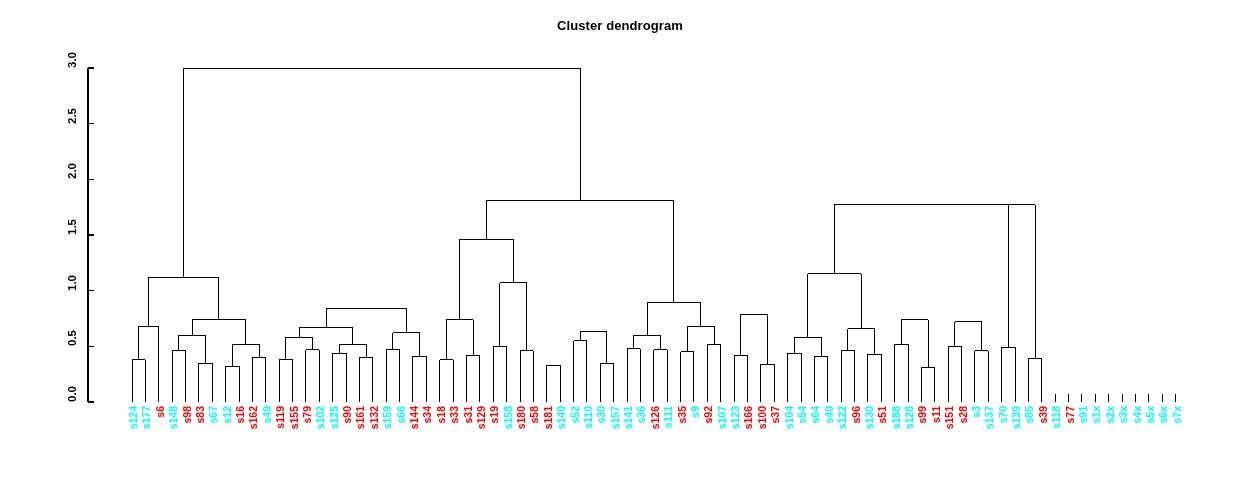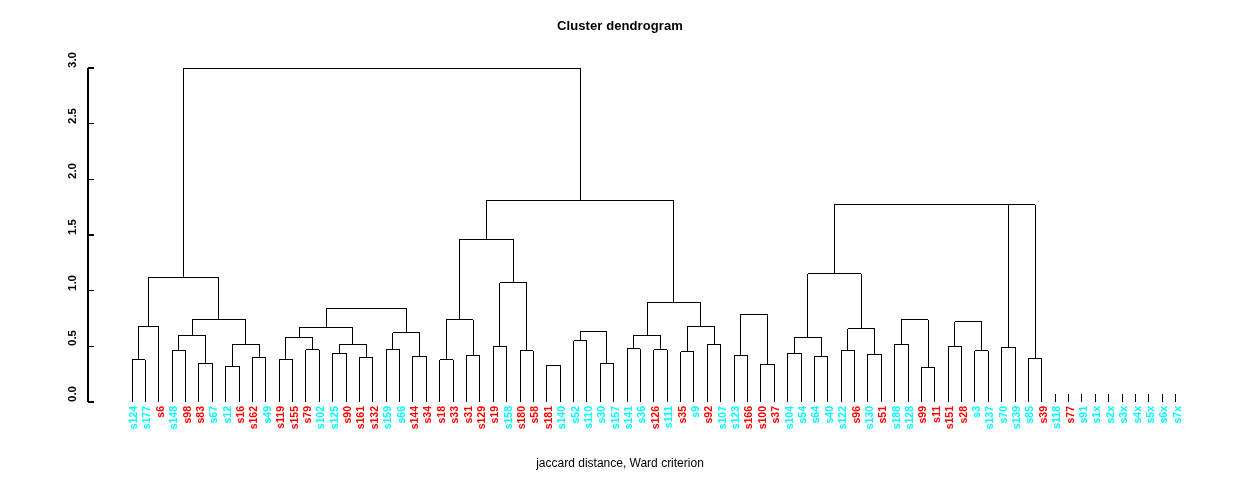--- a/index.html
+++ b/index.html
@@ -18,21 +18,20 @@
        writing-mode:vertical-rl;transform:rotate(180deg);
        white-space:nowrap;letter-spacing:0px;}
   svg{position:absolute;left:0;top:0;}
 </style>
 </head>
 <body>
 
 <div id="plot">
 
   <div class="title">Cluster dendrogram</div>
-  <div class="xlabel">jaccard distance, Ward criterion</div>
 
   <svg id="canvas" width="1238" height="500">
       <line x1="87" y1="402" x2="87" y2="68" stroke="#000000" stroke-width="1.2" shape-rendering="crispEdges"></line>
       <line x1="87" y1="402" x2="93" y2="402" stroke="#000000" stroke-width="1.2" shape-rendering="crispEdges"></line>
       <line x1="87" y1="346.3333333333333" x2="93" y2="346.3333333333333" stroke="#000000" stroke-width="1.2" shape-rendering="crispEdges"></line>
       <line x1="87" y1="290.6666666666667" x2="93" y2="290.6666666666667" stroke="#000000" stroke-width="1.2" shape-rendering="crispEdges"></line>
       <line x1="87" y1="235" x2="93" y2="235" stroke="#000000" stroke-width="1.2" shape-rendering="crispEdges"></line>
       <line x1="87" y1="179.33333333333334" x2="93" y2="179.33333333333334" stroke="#000000" stroke-width="1.2" shape-rendering="crispEdges"></line>
       <line x1="87" y1="123.66666666666663" x2="93" y2="123.66666666666663" stroke="#000000" stroke-width="1.2" shape-rendering="crispEdges"></line>
       <line x1="87" y1="68" x2="93" y2="68" stroke="#000000" stroke-width="1.2" shape-rendering="crispEdges"></line>

